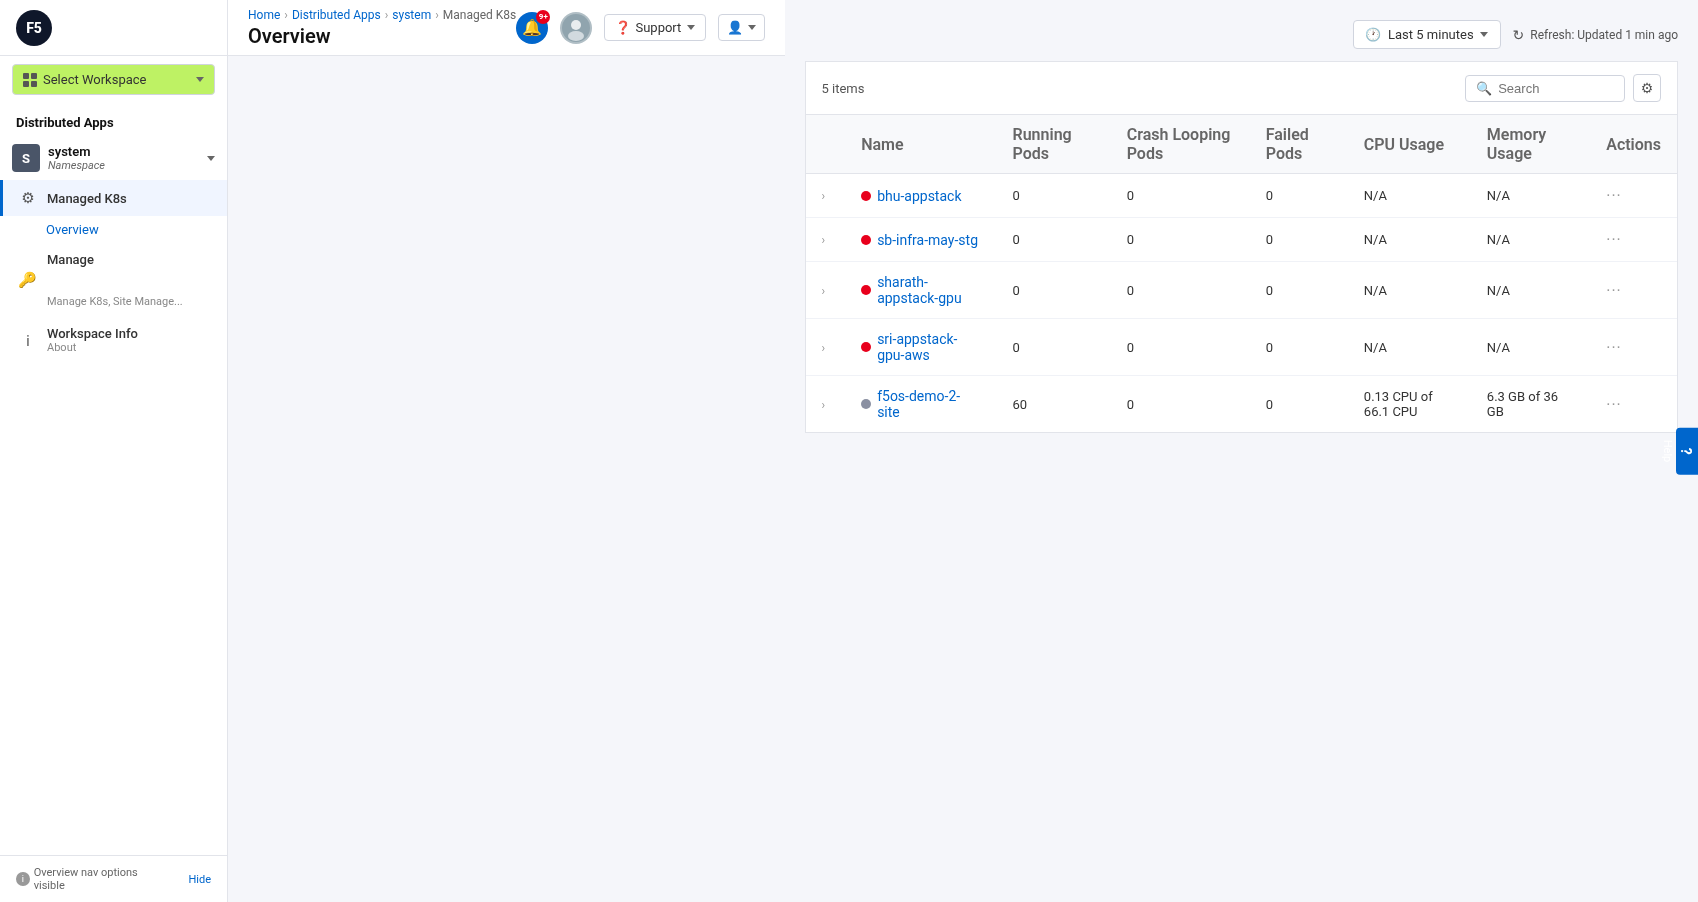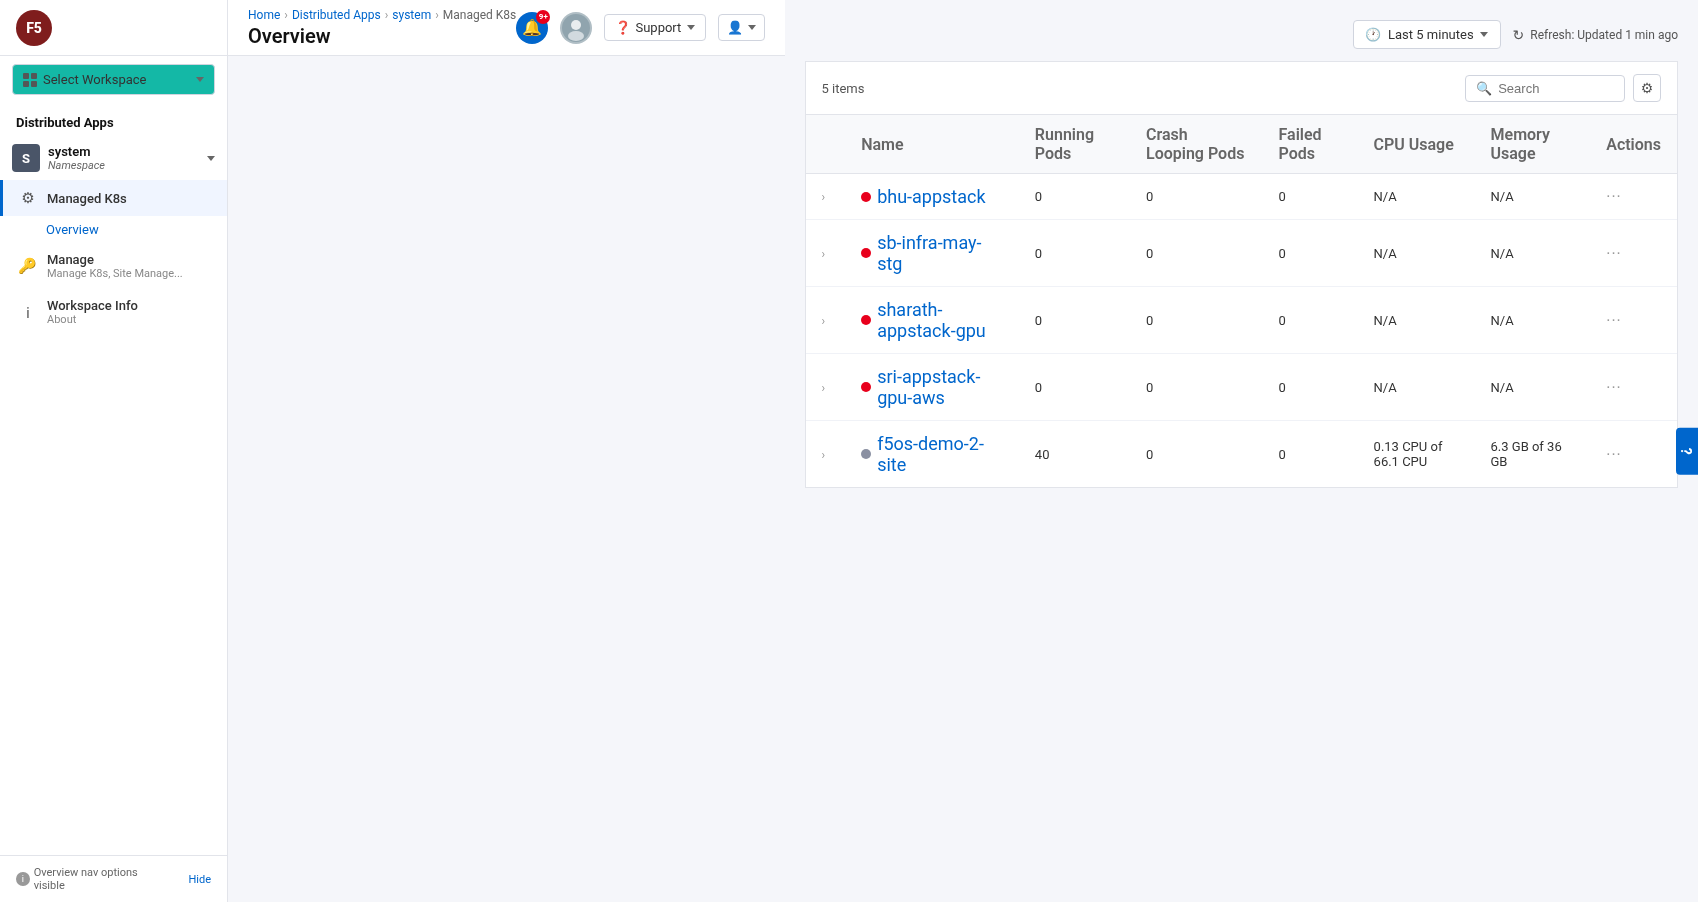--- a/index.html
+++ b/index.html
@@ -1,23 +1,23 @@
 <!DOCTYPE html>
 <html><head>
   <meta charset="utf-8">
   <style>
     * { box-sizing: border-box; margin: 0; padding: 0; }
     body { font-family: -apple-system, BlinkMacSystemFont, 'Segoe UI', Roboto, sans-serif; font-size: 13px; background: #f5f6fa; color: #333; display: flex; height: 100vh; overflow: hidden; }
 
     
     .sidebar { width: 228px; min-width: 228px; background: #fff; border-right: 1px solid #e2e4ea; display: flex; flex-direction: column; height: 100vh; }
     .sidebar-logo { padding: 12px 16px; display: flex; align-items: center; border-bottom: 1px solid #e2e4ea; height: 56px; }
-    .logo-circle { width: 36px; height: 36px; border-radius: 50%; background: #7f1d1d; display: flex; align-items: center; justify-content: center; }
+    .logo-circle { width: 36px; height: 36px; border-radius: 50%; background: #0f172a; display: flex; align-items: center; justify-content: center; }
     .logo-f5 { color: white; font-weight: 800; font-size: 14px; }
-    .workspace-select { margin: 8px 12px; padding: 7px 10px; border: 1px solid #d0d4de; border-radius: 4px; background: #14b8a6; display: flex; align-items: center; justify-content: space-between; cursor: pointer; font-size: 13px; color: #333; }
+    .workspace-select { margin: 8px 12px; padding: 7px 10px; border: 1px solid #d0d4de; border-radius: 4px; background: #bef264; display: flex; align-items: center; justify-content: space-between; cursor: pointer; font-size: 13px; color: #333; }
     .workspace-select-label { display: flex; align-items: center; gap: 6px; }
     .grid-icon { display: grid; grid-template-columns: 1fr 1fr; gap: 2px; width: 14px; height: 14px; }
     .grid-dot { background: #555; border-radius: 1px; }
     .chevron-down { width: 0; height: 0; border-left: 4px solid transparent; border-right: 4px solid transparent; border-top: 5px solid #666; }
 
     .sidebar-section-title { font-size: 13px; font-weight: 700; color: #111; padding: 12px 16px 6px; }
 
     .sidebar-namespace { display: flex; align-items: center; padding: 8px 12px; gap: 8px; cursor: pointer; }
     .namespace-avatar { width: 28px; height: 28px; border-radius: 4px; background: #4a5568; display: flex; align-items: center; justify-content: center; color: white; font-weight: 700; font-size: 13px; }
     .namespace-info { flex: 1; }
@@ -74,21 +74,21 @@
     table { width: 100%; border-collapse: collapse; }
     th { text-align: left; padding: 10px 16px; font-size: 16px; font-weight: 600; color: #666; background: #f8f9fb; border-bottom: 1px solid #e2e4ea; }
     td { padding: 12px 16px; border-bottom: 1px solid #f0f2f7; font-size: 13px; color: #333; vertical-align: middle; }
     tr:last-child td { border-bottom: none; }
 
     .row-expand { color: #999; cursor: pointer; font-size: 12px; padding-right: 4px; }
     .status-dot { width: 10px; height: 10px; border-radius: 50%; display: inline-block; margin-right: 6px; flex-shrink: 0; }
     .status-red { background: #e8001c; }
     .status-gray { background: #8a90a2; }
     .name-cell { display: flex; align-items: center; }
-    .name-link { color: #0066cc; text-decoration: none; font-size: 18px; }
+    .name-link { color: #0066cc; text-decoration: none; font-size: 14px; }
     .actions-menu { color: #999; cursor: pointer; font-size: 16px; letter-spacing: 1px; }
     .expand-col { width: 30px; }
     .actions-col { width: 60px; text-align: left; }
 
     
     .help-panel { position: fixed; right: 0; top: 50%; transform: translateY(-50%); width: 22px; background: #0066cc; color: white; font-size: 11px; writing-mode: vertical-rl; text-orientation: mixed; padding: 12px 4px; cursor: pointer; border-radius: 4px 0 0 4px; display: flex; flex-direction: column; align-items: center; gap: 4px; }
     .help-q { font-size: 14px; font-weight: 700; }
   </style>
 </head>
 <body>
@@ -128,21 +128,21 @@
   <div class="sidebar-nav-item active">
     <div class="nav-icon">⚙</div>
     <span class="nav-label">Managed K8s</span>
   </div>
   <div class="sidebar-sub-item">Overview</div>
 
   <div class="sidebar-nav-item">
     <div class="nav-icon">🔑</div>
     <div style="flex:1">
       <div class="nav-label">Manage</div>
-      <div style="font-size:11px;color:#888;">Manage K8s, Site Manage...</div>
+      <div style="font-size:11px;color:#888;margin-top:28px;">Manage K8s, Site Manage...</div>
     </div>
   </div>
 
   <div class="sidebar-nav-item">
     <div class="nav-icon">ℹ</div>
     <div style="flex:1">
       <div class="nav-label">Workspace Info</div>
       <div style="font-size:11px;color:#888;">About</div>
     </div>
   </div>
@@ -312,21 +312,21 @@
             <tr>
     <td>
       <span class="row-expand">›</span>
     </td>
     <td>
       <div class="name-cell">
         <span class="status-dot status-gray"></span>
         <a href="#" class="name-link">f5os-demo-2-site</a>
       </div>
     </td>
-    <td>40</td>
+    <td>60</td>
     <td>0</td>
     <td>0</td>
     <td>0.13 CPU of 66.1 CPU</td>
     <td>6.3 GB of 36 GB</td>
     <td class="actions-col">
       <span class="actions-menu">···</span>
     </td>
   </tr>
           </tbody>
       </table>

